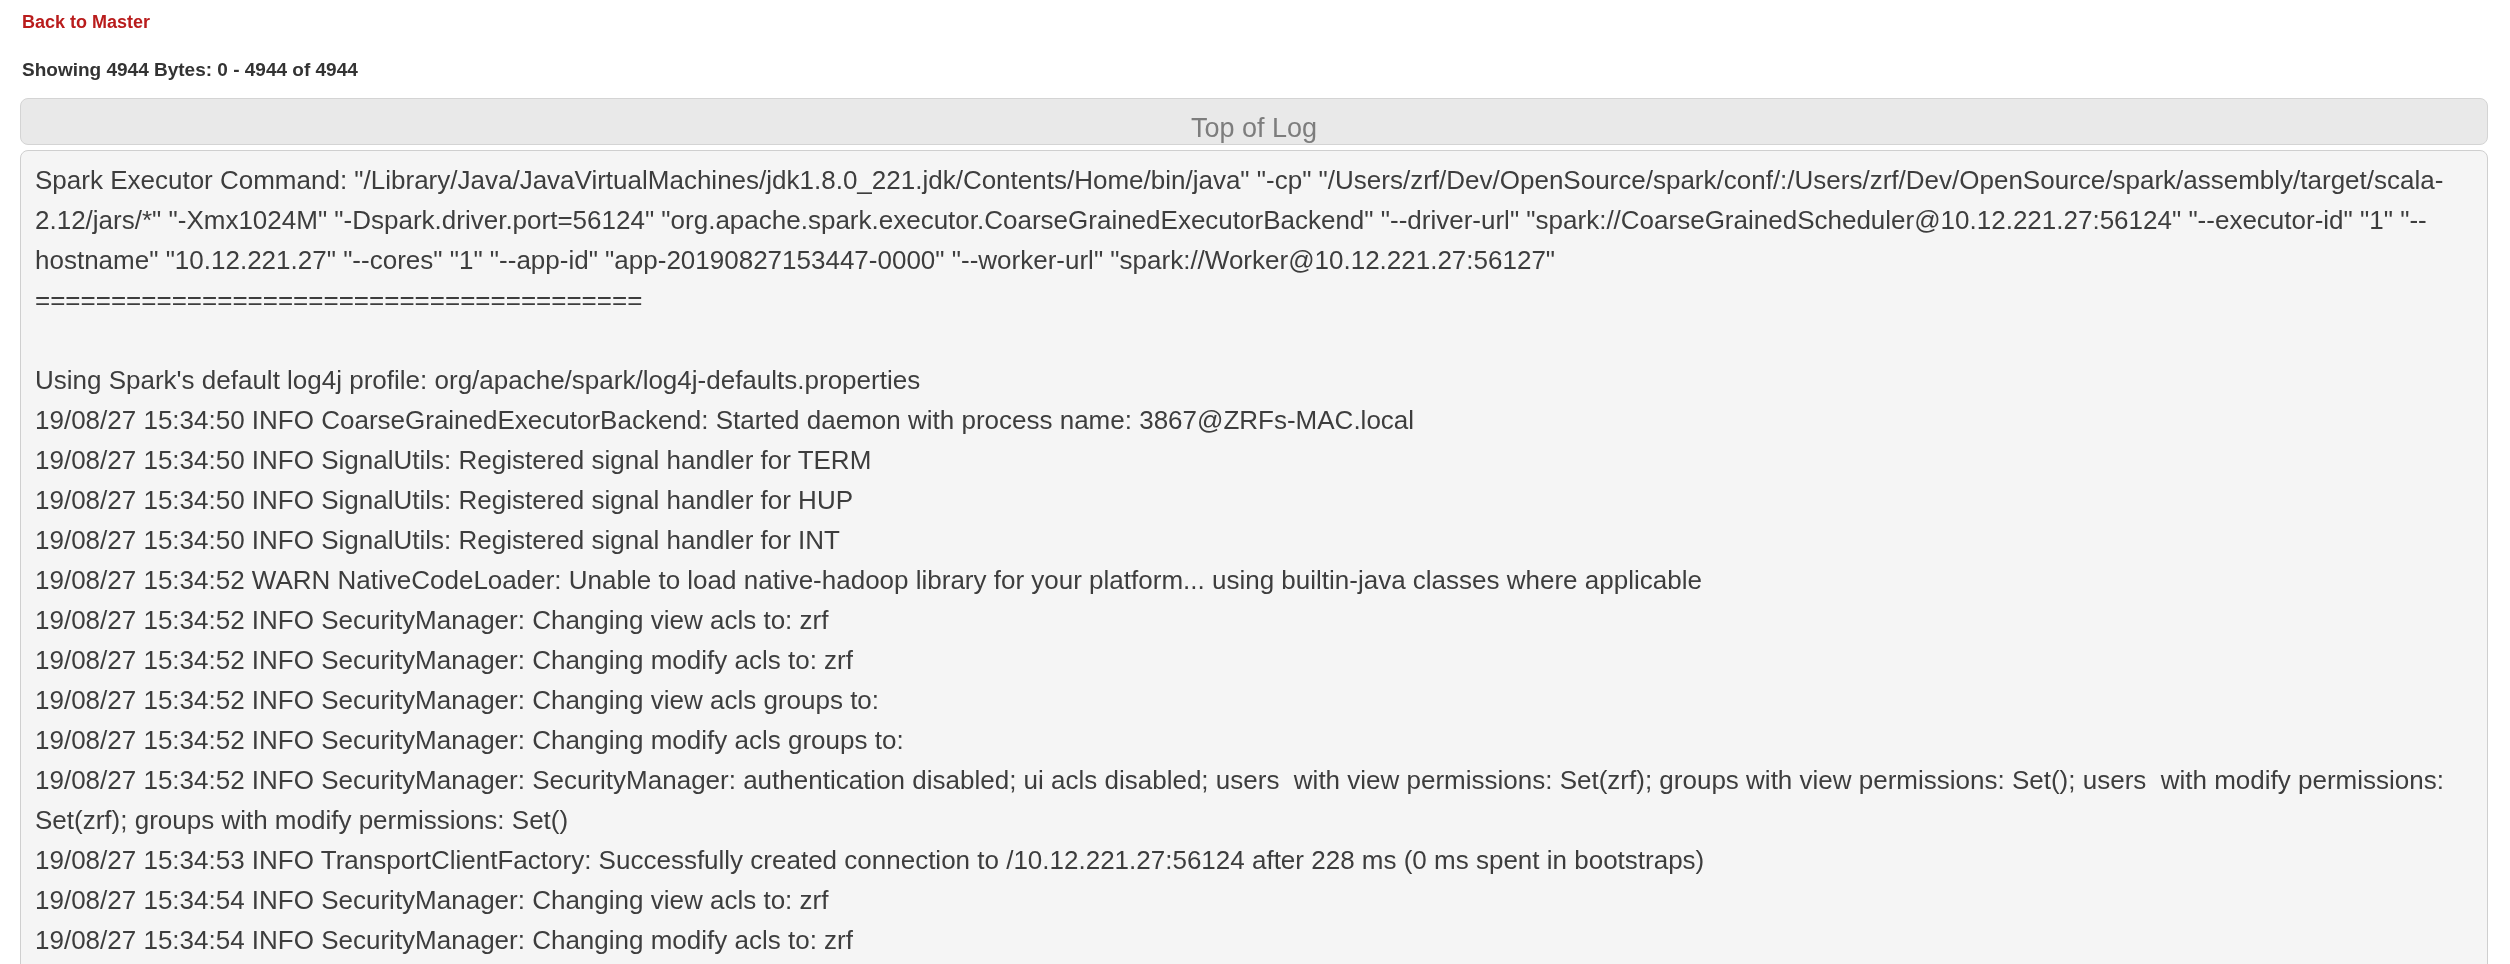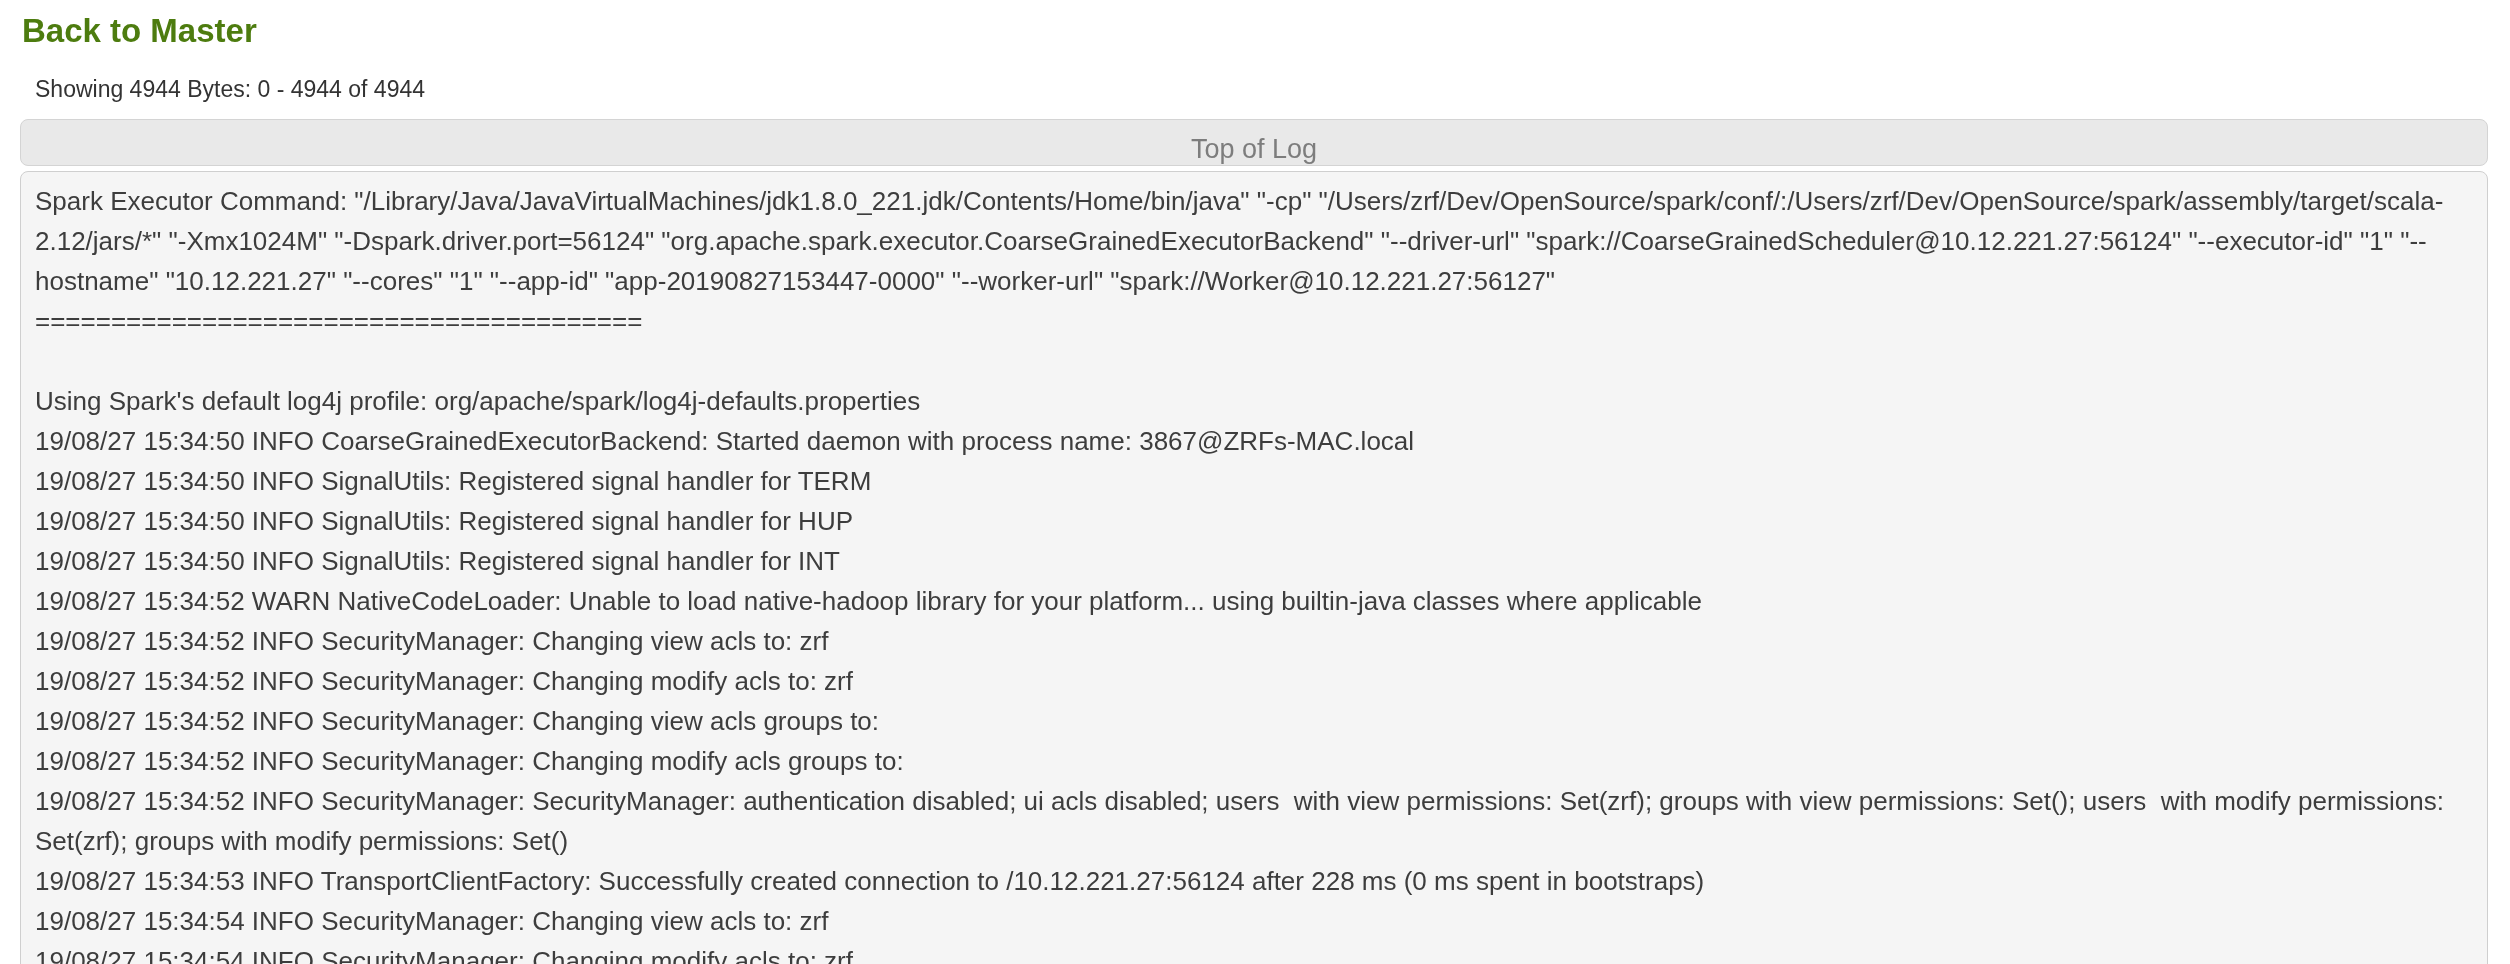--- a/index.html
+++ b/index.html
@@ -13,32 +13,32 @@
     width: 2510px;
     height: 964px;
     overflow: hidden;
   }
   .page {
     padding: 12px 22px 0 20px;
   }
   .back-link {
     display: inline-block;
     margin-left: 2px;
-    font-size: 33px;
+    font-size: 18px;
     font-weight: 700;
-    color: #4d7c0f;
+    color: #b91c1c;
     text-decoration: none;
     line-height: 1.15;
     cursor: pointer;
   }
   .byte-info {
     margin-top: 27px;
-    margin-left: 15px;
-    font-size: 23px;
-    font-weight: 400;
+    margin-left: 2px;
+    font-size: 19px;
+    font-weight: 700;
     color: #333333;
     line-height: 1.1;
   }
   .log-header {
     margin-top: 17px;
     height: 47px;
     background: #e9e9e9;
     border: 1px solid #d4d4d4;
     border-radius: 8px;
     display: flex;

